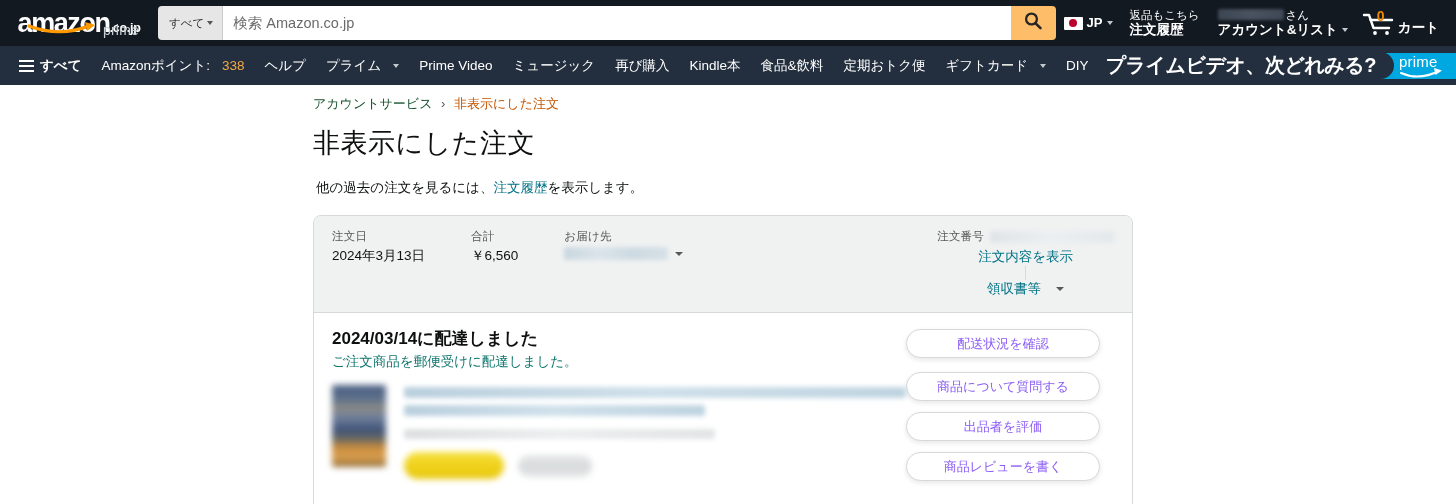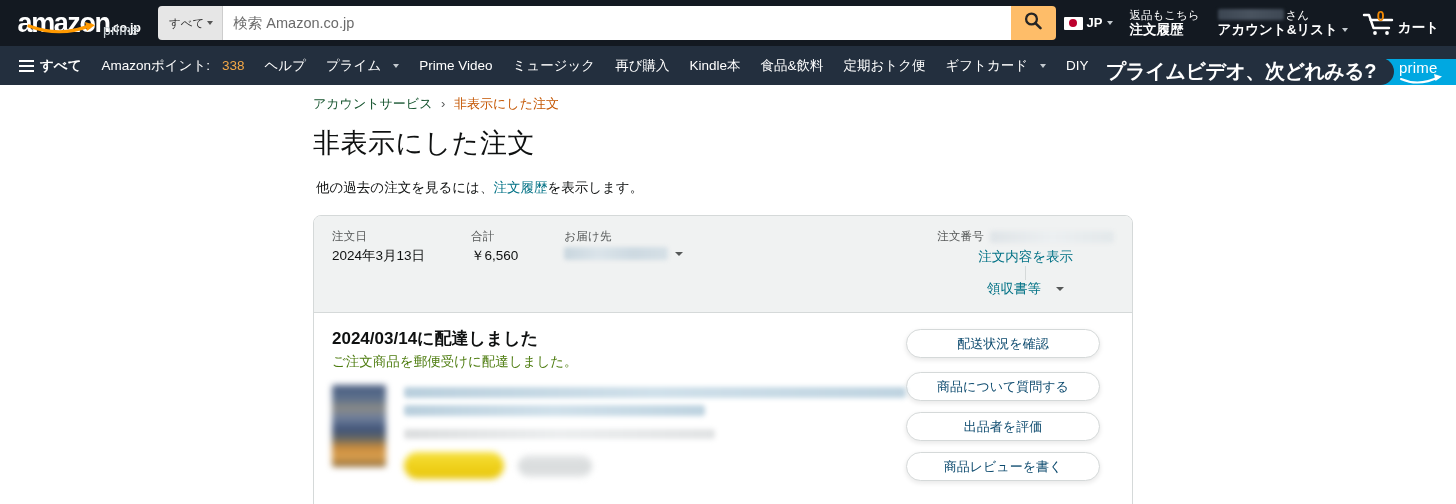--- a/index.html
+++ b/index.html
@@ -115,21 +115,21 @@
   .hamburger { display: inline-flex; flex-direction: column; gap: 3px; }
   .hamburger i { display: block; width: 15px; height: 2px; background: #fff; }
   .pts-amt { color: #f3a847; font-weight: normal; }
   .caret-sm {
     width: 0; height: 0; border-left: 3.5px solid transparent;
     border-right: 3.5px solid transparent; border-top: 4px solid #c3c9cf;
   }
 
   .pv-banner {
     position: absolute; right: 0; top: 0; height: 39px;
-    display: flex; align-items: flex-end;
+    display: flex; align-items: center;
   }
   .pv-text {
     display: flex; align-items: center; padding: 0 18px 0 14px;
     color: #fff; font-size: 20px; font-weight: bold; letter-spacing: -0.5px;
     background: #232f3e; border-radius: 0 20px 20px 0; z-index: 2;
     margin-right: -14px;
   }
   .pv-blue {
     background: #00a8e1; width: 76px; display: flex; align-items: center;
     justify-content: center; padding-left: 10px; position: relative;
@@ -186,21 +186,21 @@
     background: linear-gradient(90deg,#dfe4e7,#eceff1,#e3e8ea);
   }
   .head-links { display: flex; align-items: center; justify-content: flex-end; font-size: 13.5px; flex-direction: column; }
   .head-links a { color: #007185; text-decoration: none; cursor: pointer; }
   .vbar { width: 1px; height: 14px; background: #d5d9d9; margin: 0 12px; }
   .recpt { display: flex; align-items: center; gap: 15px; cursor: pointer; }
 
   .card-body { padding: 14px 18px 10px 18px; display: flex; }
   .body-left { flex: 1; min-width: 0; }
   .deliv-title { font-size: 17px; font-weight: bold; color: #0f1111; margin-bottom: 3px; }
-  .deliv-sub { font-size: 13.5px; color: #4d7c0f; margin-bottom: 14px; }
+  .deliv-sub { font-size: 13.5px; color: #0f766e; margin-bottom: 14px; }
 
   .prod-row { display: flex; gap: 18px; }
   .prod-thumb {
     width: 54px; height: 82px; flex: none; border-radius: 2px;
     filter: blur(3.2px);
     background:
       linear-gradient(180deg,
         #4a5d80 0%, #5b6f8c 16%, #8a8a86 28%, #6f7f9b 40%,
         #3f5378 55%, #6b6a62 66%, #c98b3d 76%, #d9a04f 88%, #8d6a38 100%);
   }
@@ -217,21 +217,21 @@
     background: linear-gradient(180deg,#f7e23e,#efd11c,#e9c80f);
   }
   .pill-gray {
     width: 74px; height: 22px; border-radius: 12px; filter: blur(3px);
     background: linear-gradient(180deg,#e6e8e9,#d8dbdc,#e2e4e5);
   }
 
   .body-right { width: 208px; flex: none; padding-top: 2px; }
   .act-btn {
     width: 194px; height: 29px; border-radius: 17px;
-    border: 1px solid #d5d9d9; background: #fff; color: #0c4a6e;
+    border: 1px solid #d5d9d9; background: #fff; color: #8b5cf6;
     font-size: 13px; cursor: pointer; margin-bottom: 11px;
     box-shadow: 0 2px 5px rgba(15,17,17,0.10);
     font-family: inherit; display: flex; align-items: center; justify-content: center;
   }
   .act-btn.gap { margin-bottom: 14px; }
 
   .card-foot { padding: 4px 18px 16px 18px; }
   .foot-link-box {
     display: inline-flex; align-items: center;
     border: 3px solid #ff0000; padding: 1px 4px; border-radius: 1px;

